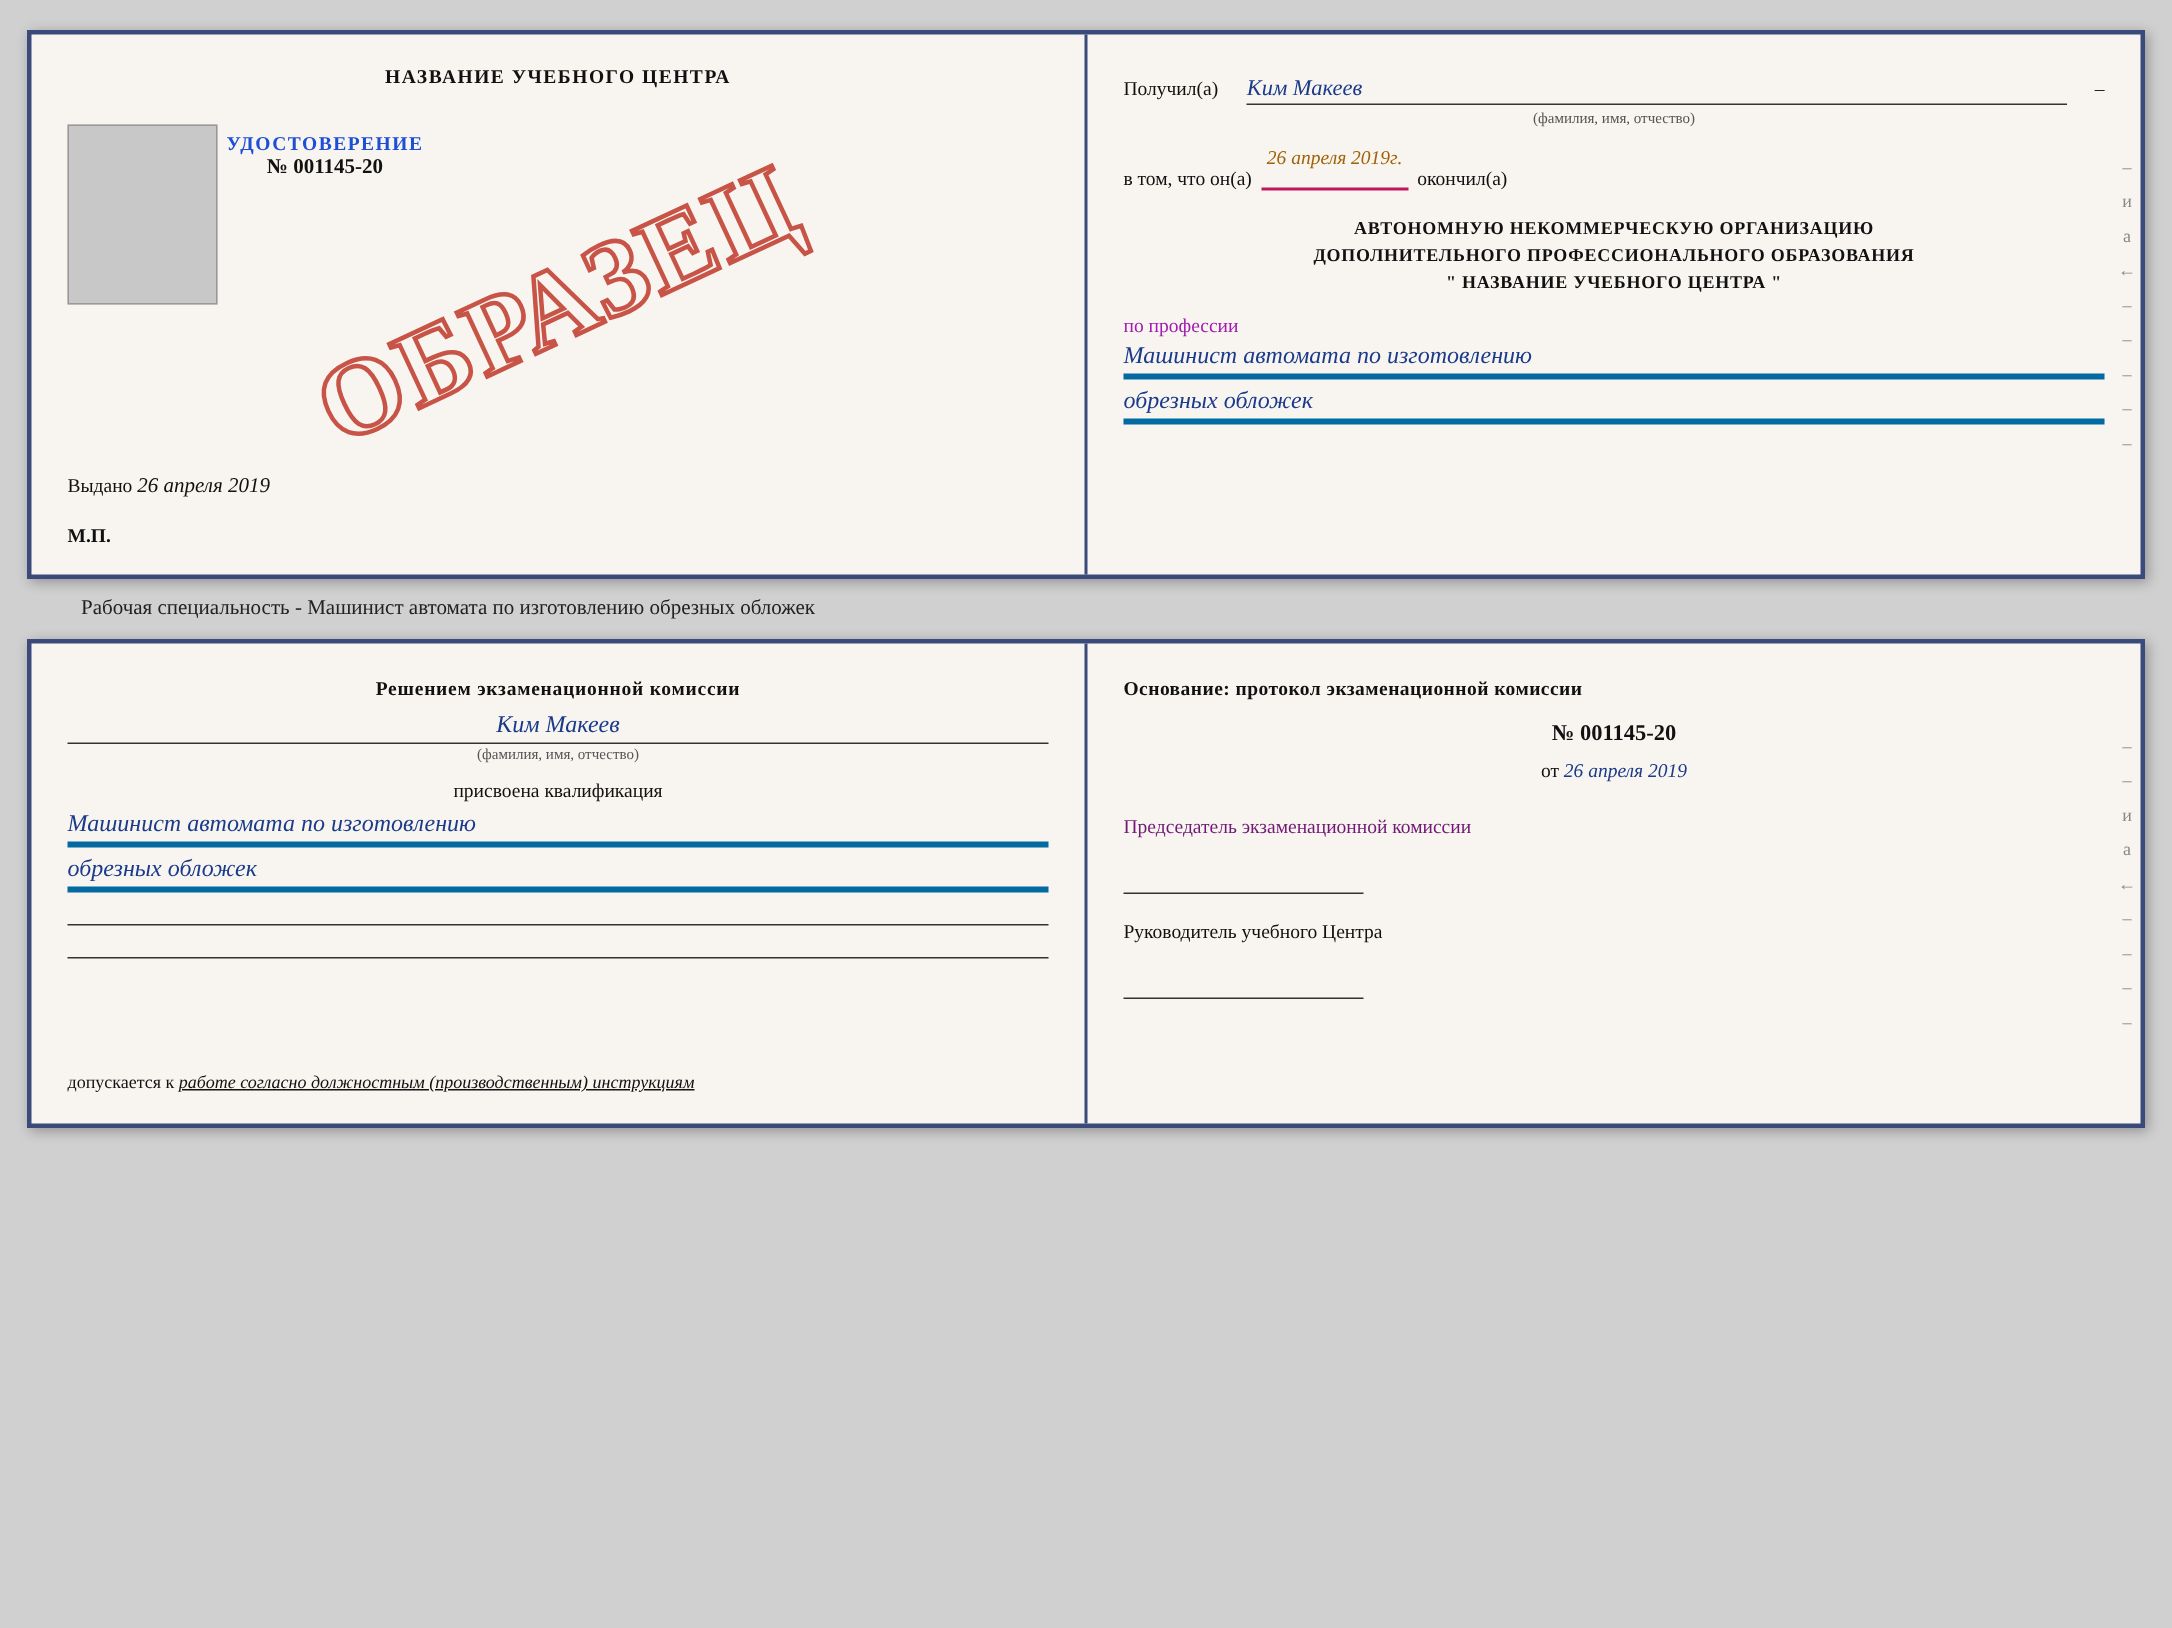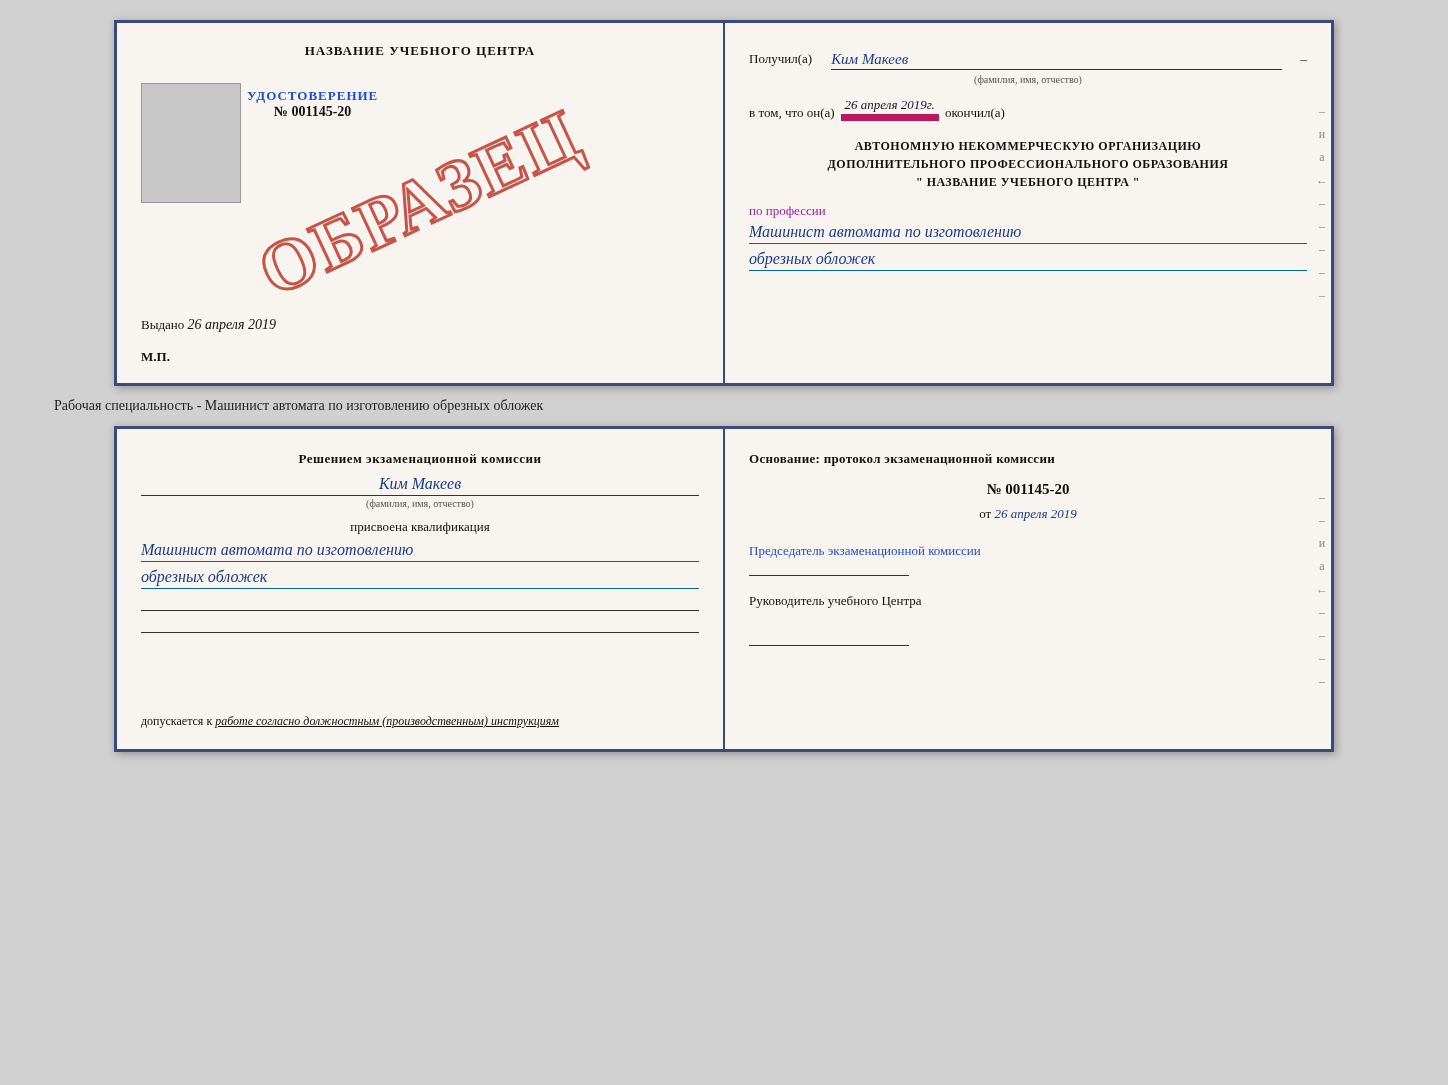--- a/index.html
+++ b/index.html
@@ -13,21 +13,21 @@
       align-items: center;
       padding: 20px;
       gap: 12px;
     }
 
     
     .document {
       background: #f8f5f0;
       border: 3px solid #3a4a7a;
       display: flex;
-      width: 1220px;
+      width: 1412px;
       position: relative;
       box-shadow: 2px 2px 8px rgba(0,0,0,0.3);
     }
 
     .doc-left, .doc-right {
       flex: 1;
       padding: 20px 24px;
       position: relative;
     }
 
@@ -151,23 +151,23 @@
       display: flex;
       align-items: flex-end;
       gap: 6px;
       margin-bottom: 16px;
     }
     .vtom-text { font-size: 13px; color: #111; }
     .vtom-date {
       font-family: 'Georgia', serif;
       font-style: italic;
       font-size: 13px;
-      color: #0f172a;
-      border-bottom: 7px solid #be185d;
-      padding: 0 4px 1px 4px;
+      color: #a16207;
+      border-bottom: 2px solid #be185d;
+      padding: 0 4px 12px 4px;
     }
     .okончil-text { font-size: 13px; color: #111; }
 
     .org-block {
       text-align: center;
       font-size: 12px;
       font-weight: bold;
       letter-spacing: 0.5px;
       line-height: 1.5;
       margin-bottom: 12px;
@@ -178,21 +178,21 @@
       font-size: 13px;
       color: #a21caf;
       margin-bottom: 4px;
     }
 
     .profession-name {
       font-family: 'Georgia', serif;
       font-style: italic;
       font-size: 16px;
       color: #1a3a8a;
-      border-bottom: 1px solid #0369a1;
+      border-bottom: 4px solid #0369a1;
       display: block;
       margin-bottom: 6px;
       padding-bottom: 2px;
     }
 
     
     .caption {
       color: #222;
       font-size: 14px;
       align-self: flex-start;
@@ -280,22 +280,23 @@
       font-style: italic;
       font-size: 13px;
       color: #1a3a8a;
     }
 
     .predsedatel-block {
       margin-bottom: 16px;
     }
     .predsedatel-label {
       font-size: 13px;
-      color: #1d4ed8;
+      color: #701a75;
       line-height: 1.4;
+      margin-bottom: 20px;
     }
     .sign-line {
       border-bottom: 1px solid #333;
       width: 160px;
       height: 16px;
       display: block;
       margin-bottom: 4px;
     }
 
     .rukovoditel-label {

